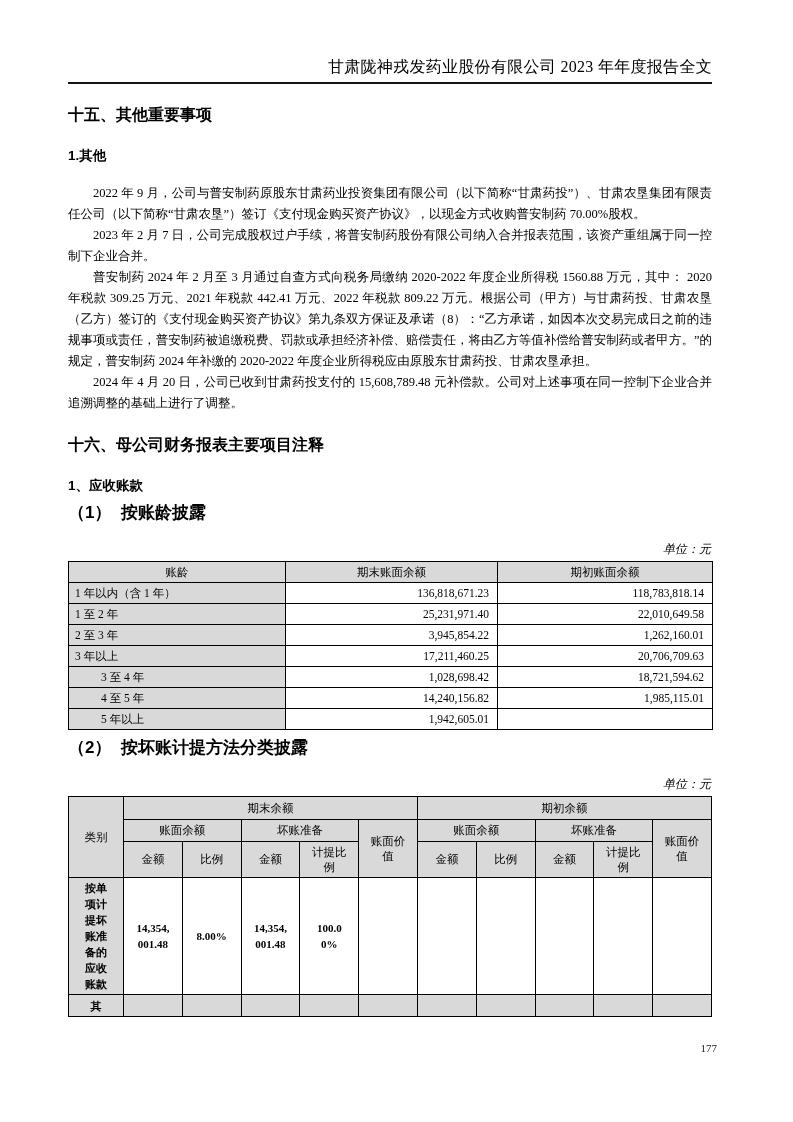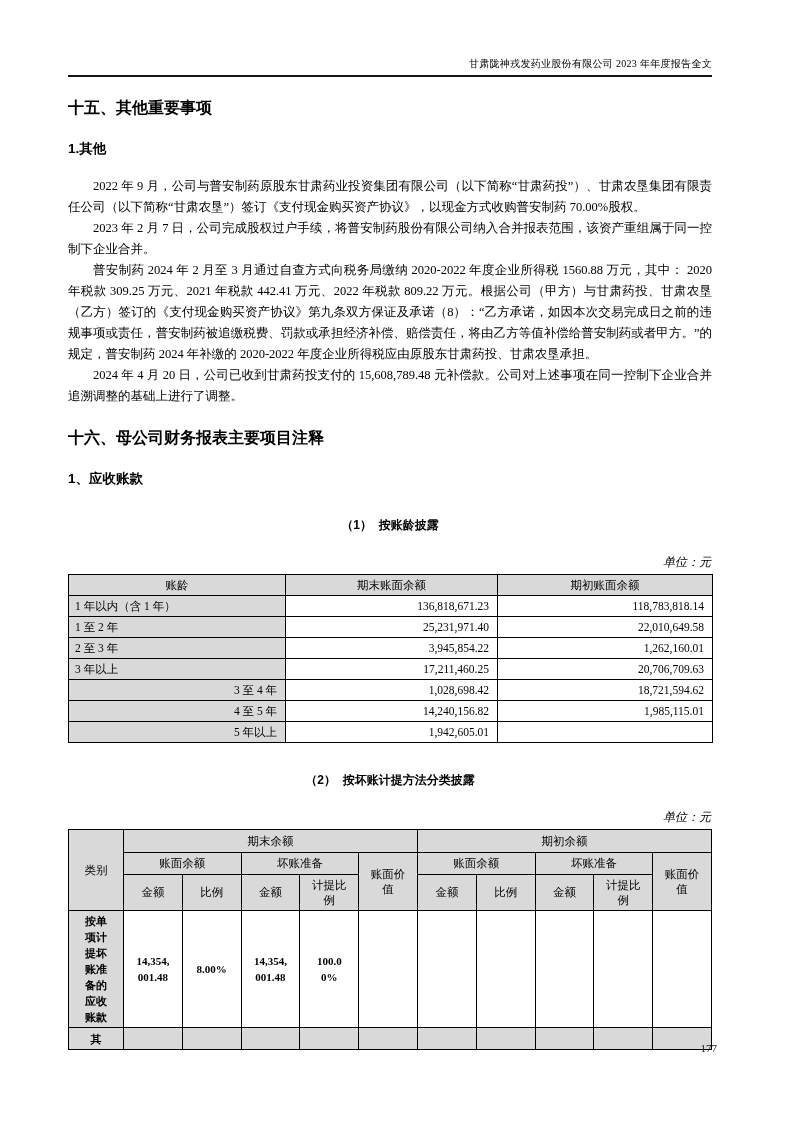--- a/index.html
+++ b/index.html
@@ -17,45 +17,44 @@
   .content {
     position: absolute;
     left: 68px; top: 0;
     width: 644px;
   }
   .doc-header {
     margin-top: 57px;
     padding-bottom: 4px;
     border-bottom: 2px solid #141414;
     text-align: right;
-    font-size: 10px;
+    font-size: 16px;
     letter-spacing: 0.3px;
   }
   .h-major {
     margin: 20px 0 0 0;
     font-family: "Liberation Sans", "DejaVu Sans", sans-serif;
     font-size: 16px;
     font-weight: bold;
     line-height: 21px;
   }
   .h-sub {
     margin: 22px 0 0 0;
     font-family: "Liberation Sans", "DejaVu Sans", sans-serif;
     font-size: 13.5px;
     font-weight: bold;
     line-height: 18px;
   }
   .h-sub3 {
-    margin: 29px 0 0 0;
+    margin: 9px 0 0 0;
     font-family: "Liberation Sans", "DejaVu Sans", sans-serif;
-    font-size: 12px;
+    font-size: 17px;
     font-weight: bold;
     line-height: 17px;
     white-space: pre-wrap;
-    text-align: center;
   }
   .paras { margin-top: 18px; }
   .para {
     margin: 0;
     font-size: 12.5px;
     line-height: 21px;
     text-align: justify;
     text-indent: 2em;
   }
   .unit {
@@ -78,21 +77,21 @@
   
   .t1 th {
     background: #d9d9d9;
     text-align: center;
     height: 18px;
     padding: 1px 20px;
     line-height: 18px;
   }
   .t1 td { height: 18px; padding: 1px 8px; line-height: 18px; }
   .t1 td.lbl { background: #d9d9d9; text-align: left; padding-left: 6px; }
-  .t1 td.lbl.indent { padding-left: 32px; text-align: right; }
+  .t1 td.lbl.indent { padding-left: 32px; }
   .t1 td.num { text-align: right; }
   
   .t2 th {
     background: #d9d9d9;
     text-align: center;
     vertical-align: middle;
     padding: 1px 6px;
     line-height: 15px;
   }
   .t2 .h1row th { height: 20px; text-align: center; }

